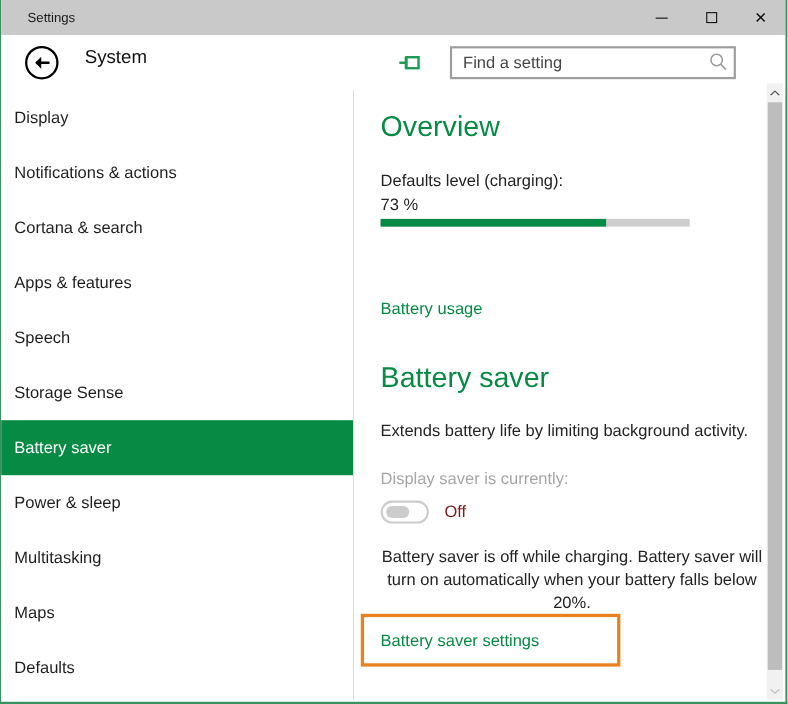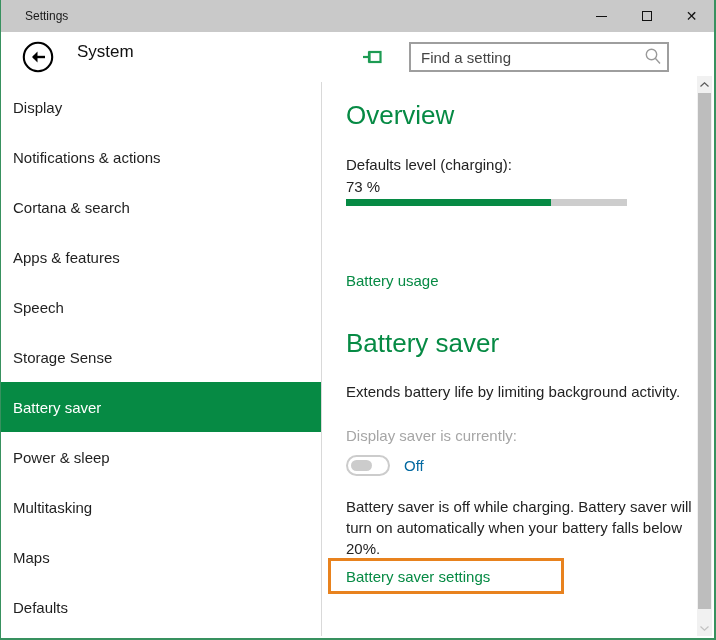--- a/index.html
+++ b/index.html
@@ -52,21 +52,21 @@
   
   .sidebar { position: absolute; left: 0; top: 82px; width: 320px; bottom: 2px; background: #fff; }
   .sidebar-divider { position: absolute; left: 320px; top: 82px; width: 1px; bottom: 2px; background: #d9d9d9; }
   .side-item {
     height: 50px; display: flex; align-items: center;
     padding-left: 12px; font-size: 15px; color: #1f1f1f; cursor: default;
   }
   .side-item.selected { background: #068a44; color: #ffffff; }
   
   .content { position: absolute; left: 321px; top: 82px; right: 17px; bottom: 2px; background: #fff; }
-  .content > * { position: absolute; left: 24px; }
+  .content > * { position: absolute; left: 24px; text-align: center; }
   .section-heading { font-size: 26px; font-weight: 300; color: #068a44; }
   .h-overview { top: 18px; }
   .h-saver { top: 246px; }
   .body-text { font-size: 15px; color: #232323; }
   .t-batt-label { top: 74px; }
   .t-batt-pct { top: 96px; }
   .progress { top: 117px; width: 281px; height: 7px; background: #cdcdcd; }
   .progress-fill { height: 100%; background: #068a44; }
   .link { font-size: 15px; color: #068a44; cursor: pointer; }
   .l-usage { top: 190px; }
@@ -74,24 +74,24 @@
   .t-currently { top: 345px; font-size: 15px; color: #a6a6a6; }
   .toggle-row { top: 373px; display: flex; align-items: center; }
   .toggle {
     width: 44px; height: 21px; border: 2px solid #cccccc; border-radius: 11px;
     position: relative; background: #fff;
   }
   .toggle-knob {
     position: absolute; left: 3px; top: 3px; width: 21px; height: 11px;
     border-radius: 6px; background: #cccccc;
   }
-  .toggle-state { margin-left: 14px; font-size: 15px; color: #0369a1; }
+  .toggle-state { margin-left: 14px; font-size: 15px; color: #7f1d1d; }
   .t-note { top: 414px; width: 348px; line-height: 21px; }
   .highlight-box {
-    top: 476px; left: 6px; width: 236px; height: 36px;
+    top: 476px; left: 6px; width: 236px; height: 48px;
     border: 3px solid #e8821e; display: flex; align-items: center;
   }
   .highlight-box .link { position: static; padding-left: 15px; }
   
   .scrollbar {
     position: absolute; right: 2px; top: 76px; bottom: 2px; width: 15px; background: #f1f1f1;
   }
   .scroll-btn { position: absolute; left: 0; width: 15px; height: 16px; display: flex; align-items: center; justify-content: center; }
   .scroll-up { top: 0; }
   .scroll-down { bottom: 0; }

